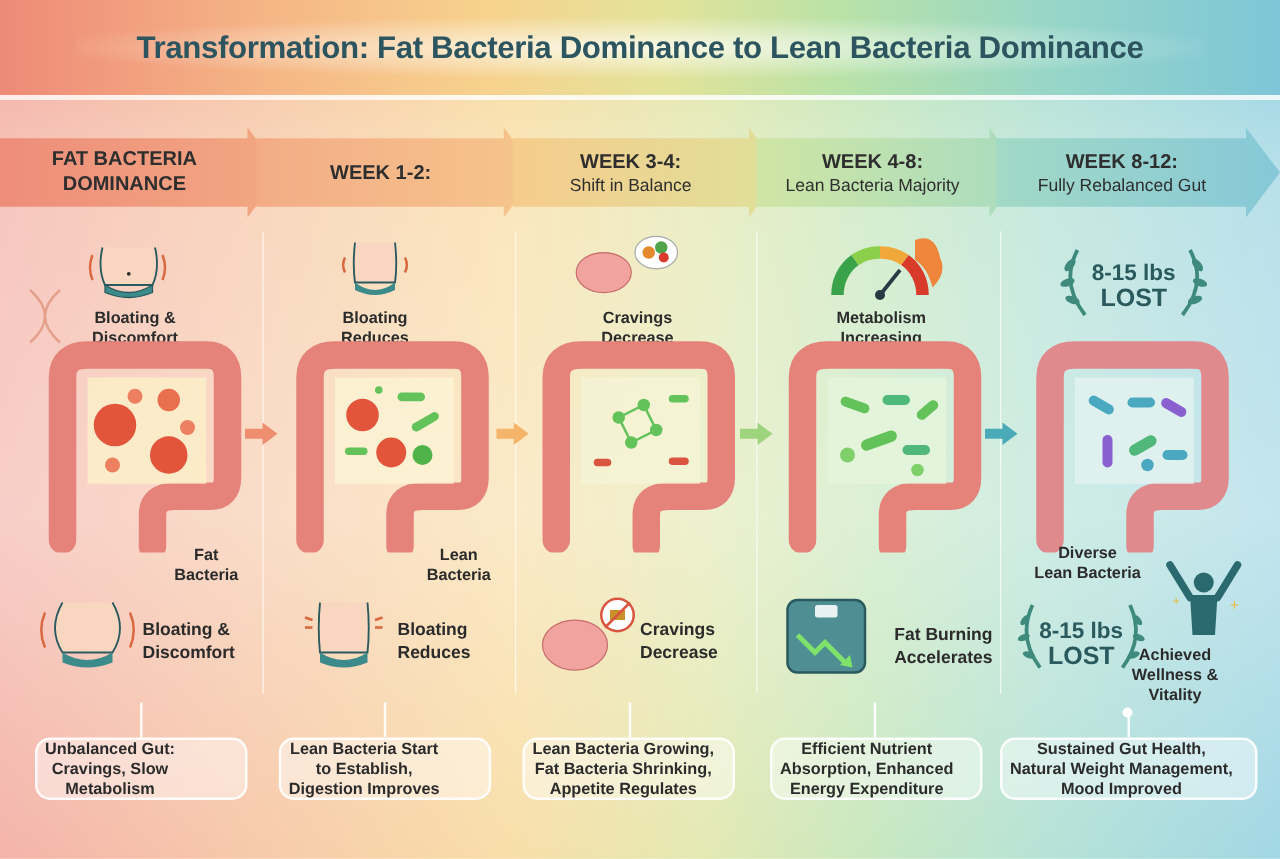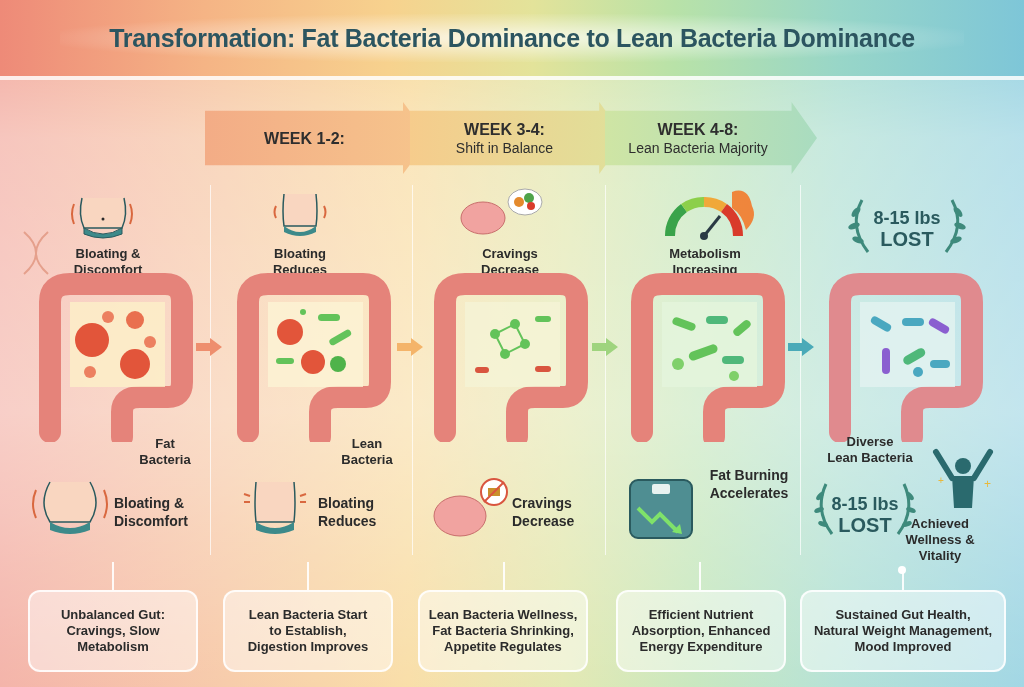--- a/index.html
+++ b/index.html
@@ -48,57 +48,69 @@
   .a3 { left: 605px; width: 212px; background: linear-gradient(90deg, #cfe5a4, #a9dcc0); justify-content: center; }
   .a4 { left: 797px; width: 227px; background: linear-gradient(90deg, #a2d9c6, #86c8d8); }
   .divider { position: absolute; top: 185px; height: 370px; width: 1px; background: rgba(255,255,255,0.7); }
   .label {
     position: absolute; font-size: 13px; font-weight: 600; color: #2b2b2b; text-align: center; line-height: 16px;
   }
   .label.lg { font-size: 14px; line-height: 18px; }
   .gut { position: absolute; }
   .flow-arrow { position: absolute; top: 338px; width: 26px; height: 18px; }
   .summary {
-    position: absolute; top: 590px; height: 82px;
+    position: absolute; top: 590px; height: 50px;
     border: 2px solid rgba(255,255,255,0.85); border-radius: 12px;
     background: rgba(255,255,255,0.45);
-    display: flex; align-items: center; justify-content: center; text-align: center;
+    display: flex; align-items: center; justify-content: flex-start; text-align: center;
     font-size: 13px; font-weight: 600; color: #2b2b2b; line-height: 16px; padding: 12px 6px;
   }
   .connector { position: absolute; width: 2px; background: rgba(255,255,255,0.9); }
   .dot { position: absolute; width: 8px; height: 8px; border-radius: 50%; background: #fff; }
   .lost { position: absolute; text-align: center; color: #2a5a5e; font-weight: 700; }
   .lost .n { font-size: 18px; line-height: 20px; }
   .lost .l { font-size: 20px; line-height: 22px; }
 </style>
 </head>
 <body>
 
 <div class="glow"></div>
 
 <div class="title-bar">
   <div class="title">Transformation: Fat Bacteria Dominance to Lean Bacteria Dominance</div>
 </div>
 
 <div class="arrows">
+  <div class="arrow a0 first">
+    <div class="inner">
+      <div class="wk">FAT BACTERIA</div>
+      <div class="wk">DOMINANCE</div>
+    </div>
+  </div>
   <div class="arrow a1">
     <div class="inner">
       <div class="wk">WEEK 1-2:</div>
     </div>
   </div>
   <div class="arrow a2">
     <div class="inner">
       <div class="wk">WEEK 3-4:</div>
       <div class="sub">Shift in Balance</div>
     </div>
   </div>
   <div class="arrow a3">
     <div class="inner">
       <div class="wk">WEEK 4-8:</div>
       <div class="sub">Lean Bacteria Majority</div>
+    </div>
+  </div>
+  <div class="arrow a4">
+    <div class="inner">
+      <div class="wk">WEEK 8-12:</div>
+      <div class="sub">Fully Rebalanced Gut</div>
     </div>
   </div>
 </div>
 
 <div class="divider" style="left:210px"></div>
 <div class="divider" style="left:412px"></div>
 <div class="divider" style="left:605px"></div>
 <div class="divider" style="left:800px"></div>
 
 <svg style="position:absolute;left:68px;top:190px" width="70" height="50">
@@ -231,21 +243,21 @@
   <rect x="100" y="84" width="22" height="8" rx="4" fill="#4fb87a"></rect>
   <circle cx="56" cy="92" r="6" fill="#7fd06a"></circle>
   <circle cx="112" cy="104" r="5" fill="#7fd06a"></circle>
 </svg>
 <svg style="position:absolute;left:628px;top:478px" width="66" height="62">
   <rect x="2" y="2" width="62" height="58" rx="8" fill="#4f8e92" stroke="#2a5a5e" stroke-width="2"></rect>
   <rect x="24" y="6" width="18" height="10" rx="2" fill="#e8f2f0"></rect>
   <polyline points="10,30 24,44 32,36 50,54" fill="none" stroke="#7fe26a" stroke-width="4"></polyline>
   <polygon points="44,54 54,56 52,46" fill="#7fe26a"></polygon>
 </svg>
-<div class="label lg" style="left:704px;top:466px;width:90px;text-align:center">
+<div class="label lg" style="left:704px;top:498px;width:90px;text-align:right">
   <div>Fat Burning</div>
     <div>Accelerates</div>
 </div>
 
 <svg style="position:absolute;left:842px;top:190px" width="130" height="72">
   <path d="M20 10 Q6 36 26 62" stroke="#3e8a7c" stroke-width="3" fill="none"></path>
   <path d="M110 10 Q124 36 104 62" stroke="#3e8a7c" stroke-width="3" fill="none"></path>
   <g fill="#3e8a7c">
     <ellipse cx="14" cy="22" rx="6" ry="3" transform="rotate(-50 14 22)"></ellipse>
     <ellipse cx="12" cy="36" rx="6" ry="3" transform="rotate(-20 12 36)"></ellipse>
@@ -332,21 +344,21 @@
 </div>
 <div class="summary" style="left:223px;width:170px">
   <div>
       <div>Lean Bacteria Start</div>
       <div>to Establish,</div>
       <div>Digestion Improves</div>
     </div>
 </div>
 <div class="summary" style="left:418px;width:170px">
   <div>
-      <div>Lean Bacteria Wellness,</div>
+      <div>Lean Bacteria Growing,</div>
       <div>Fat Bacteria Shrinking,</div>
       <div>Appetite Regulates</div>
     </div>
 </div>
 <div class="summary" style="left:616px;width:170px">
   <div>
       <div>Efficient Nutrient</div>
       <div>Absorption, Enhanced</div>
       <div>Energy Expenditure</div>
     </div>

